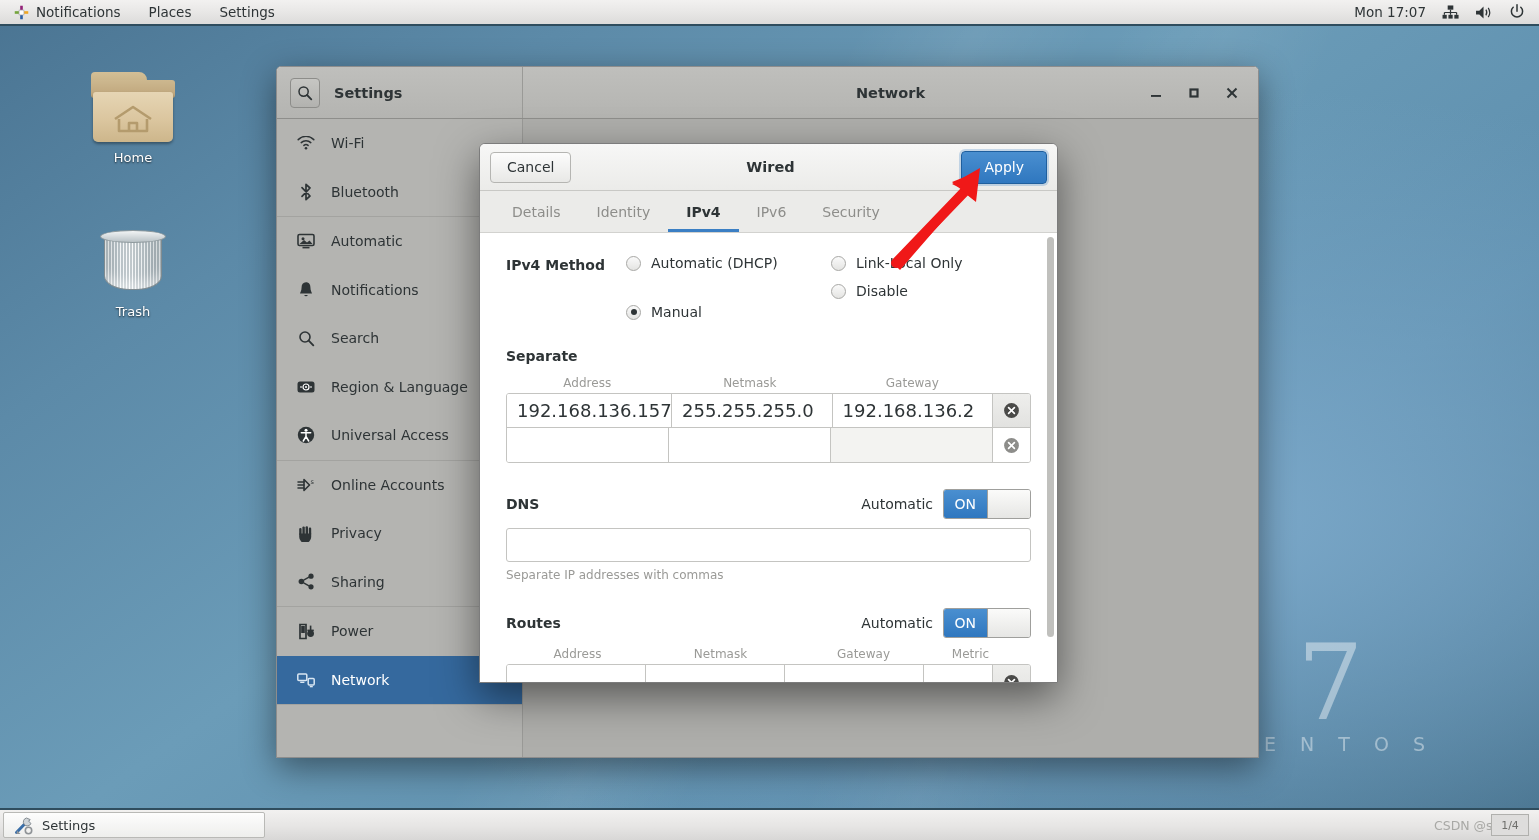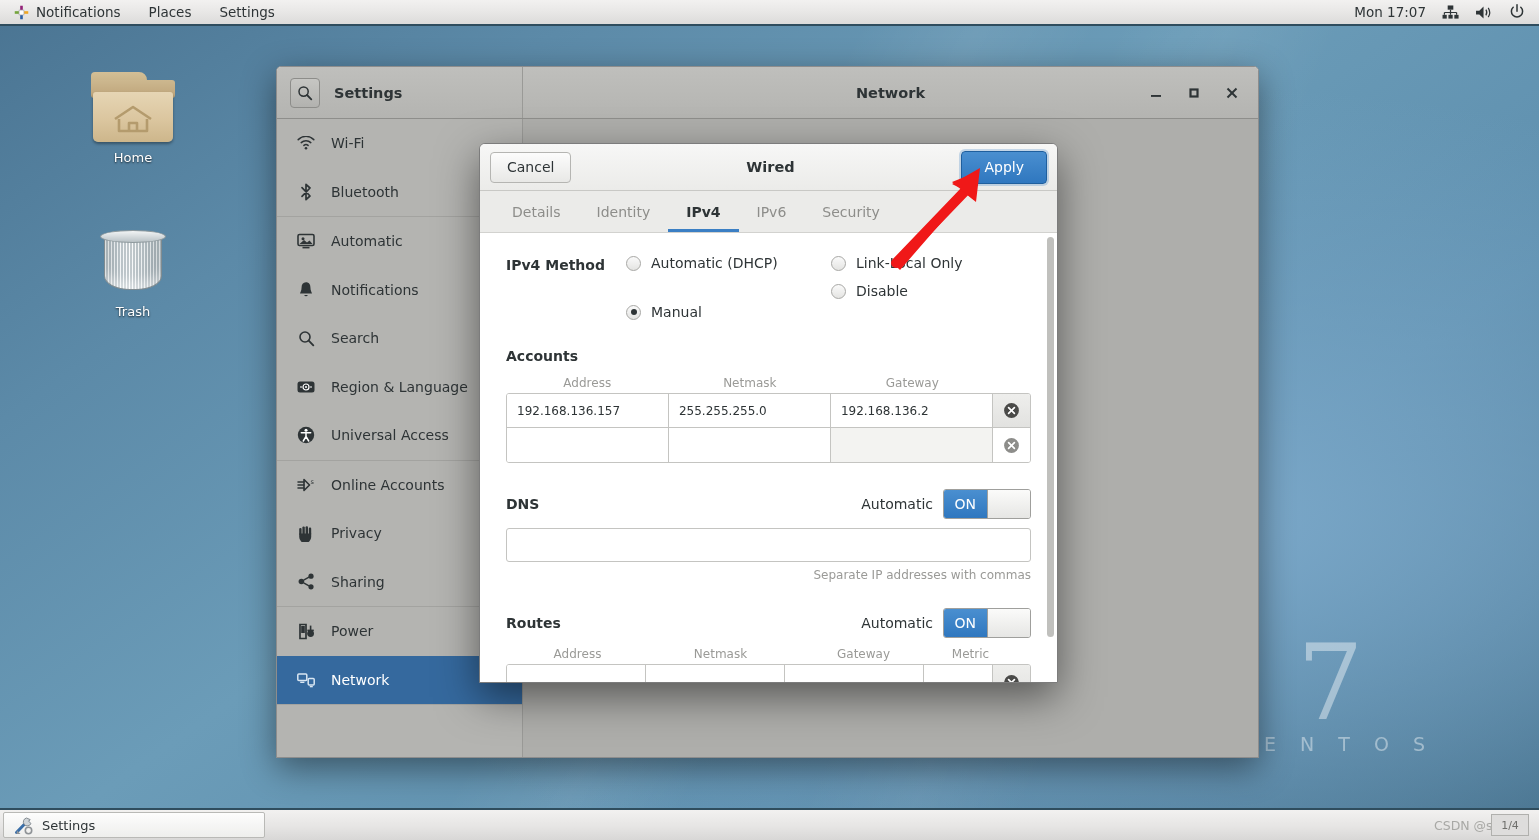--- a/index.html
+++ b/index.html
@@ -244,21 +244,21 @@
   }
 
   .col-heads { display: flex; font-size: 12px; color: #9a9a97; margin-top: 26px; }
   .col-heads span { text-align: center; }
 
   .ip-table { border: 1px solid #c4c4c1; border-radius: 3px; overflow: hidden; margin-top: 3px; }
   .ip-row { display: flex; height: 34px; border-bottom: 1px solid #c4c4c1; }
   .ip-row:last-child { border-bottom: none; }
   .ip-cell {
     border-right: 1px solid #c4c4c1; padding: 0 10px;
-    display: flex; align-items: center; font-size: 12px; color: #2e3436;
+    display: flex; align-items: center; font-size: 18px; color: #2e3436;
     background: #ffffff;
   }
   .ip-cell.dim { background: #f3f3f1; }
   .del-cell {
     width: 38px; display: flex; align-items: center; justify-content: center;
     background: linear-gradient(to bottom,#eeeeec,#e2e2e0);
     cursor: pointer;
   }
   .del-cell.flat { background: #ffffff; }
 
@@ -276,21 +276,21 @@
   }
   .switch .knob {
     flex: 1; background: linear-gradient(to bottom,#fbfbfa,#e6e6e4);
     border-left: 1px solid #9f9f9c;
   }
 
   .wide-input {
     margin-top: 9px; height: 34px; border: 1px solid #c4c4c1; border-radius: 3px;
     background: #fff;
   }
-  .hint { font-size: 12px; color: #9a9a97; margin-top: 6px; text-align: right; }
+  .hint { font-size: 12px; color: #9a9a97; margin-top: 6px; }
 
   
   #red-arrow { position: absolute; left: 880px; top: 160px; z-index: 60; pointer-events: none; }
 
   
   #bottombar {
     position: absolute; left: 0; right: 0; bottom: 0; height: 32px;
     background: linear-gradient(to bottom,#f2f1f0 0%,#e6e5e4 55%,#d8d7d6 100%);
     border-top: 2px solid #2f4d5e;
     display: flex; align-items: center; z-index: 50;
@@ -636,21 +636,21 @@
           <span class="radio"></span>
           <span>Link-Local Only</span>
         </label>
         <label class="radio-item">
           <span class="radio"></span>
           <span>Disable</span>
         </label>
       </div>
     </div>
 
-    <div style="margin-top:28px;" class="sec-label">Accounts</div>
+    <div style="margin-top:28px;" class="sec-label">Separate</div>
 
     <div class="col-heads" style="margin-top:12px;">
       <span style="width:165px;">Address</span>
       <span style="width:165px;">Netmask</span>
       <span style="width:165px;">Gateway</span>
       <span style="width:38px;"></span>
     </div>
 
     <div class="ip-table">
       <div class="ip-row">

